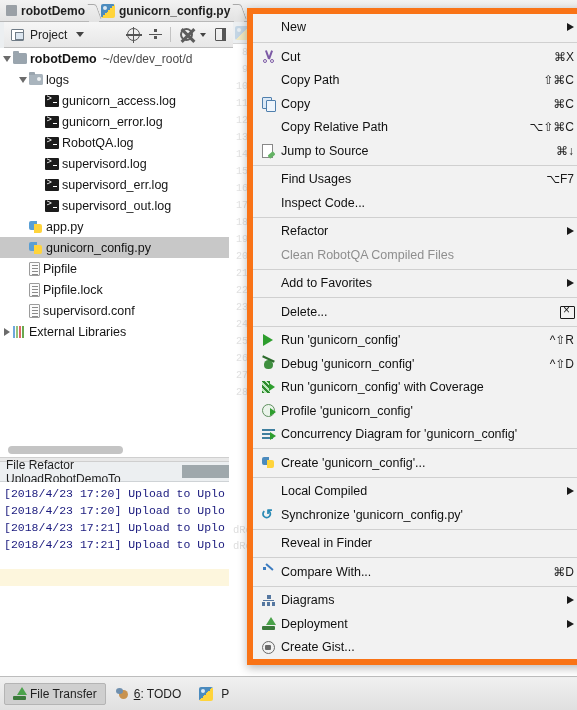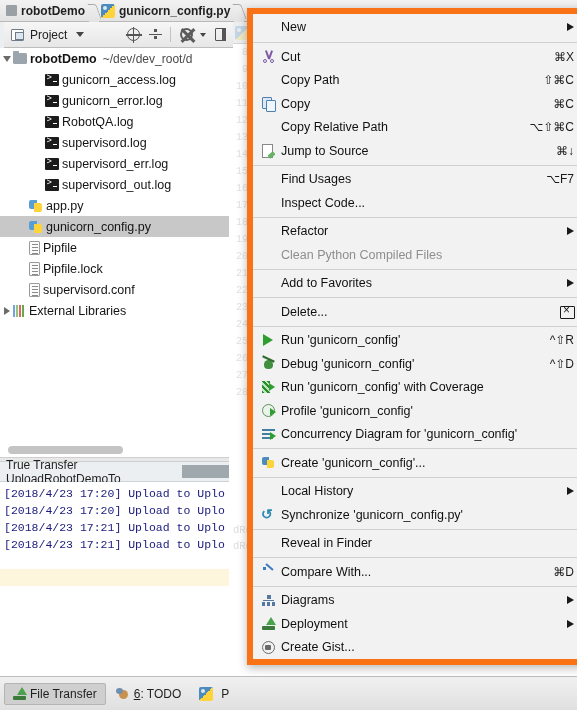--- a/index.html
+++ b/index.html
@@ -336,20 +336,28 @@
       <div class="tree-row">
         <span style="display:inline-block;width:0px"></span>
         <span class="twisty">
           <span class="tw-down"></span>
         </span>
         <span class="icon-folder"></span>
         <span class="row-label bold">robotDemo</span>
         <span class="row-path">~/dev/dev_root/d</span>
       </div>
       <div class="tree-row">
+        <span style="display:inline-block;width:16px"></span>
+        <span class="twisty">
+          <span class="tw-down"></span>
+        </span>
+        <span class="icon-folder light"></span>
+        <span class="row-label">logs</span>
+      </div>
+      <div class="tree-row">
         <span style="display:inline-block;width:32px"></span>
         <span class="twisty"></span>
         <span class="icon-log"></span>
         <span class="row-label">gunicorn_access.log</span>
       </div>
       <div class="tree-row">
         <span style="display:inline-block;width:32px"></span>
         <span class="twisty"></span>
         <span class="icon-log"></span>
         <span class="row-label">gunicorn_error.log</span>
@@ -422,21 +430,21 @@
         <span class="row-label">External Libraries</span>
       </div>
     </div>
 
   <div class="h-scroll">
       <div class="thumb"></div>
     </div>
   <div class="splitter"></div>
 
   <div class="ft-header">
-    <span>True Transfer UploadRobotDemoTo</span>
+    <span>File Refactor UploadRobotDemoTo</span>
       <span class="ft-redact"></span>
   </div>
   <div class="ft-log" id="ft-log">
     <div class="ft-line">[2018/4/23 17:20] Upload to Uplo</div>
       <div class="ft-line">[2018/4/23 17:20] Upload to Uplo</div>
       <div class="ft-line">[2018/4/23 17:21] Upload to Uplo</div>
       <div class="ft-line">[2018/4/23 17:21] Upload to Uplo</div>
       <div class="ft-band"></div>
     <div class="ft-band2"></div>
   </div>
@@ -508,21 +516,21 @@
         <span class="m-lb">Inspect Code...</span>
       </div>
       <div class="m-sep"></div>
       <div class="mi">
         <span class="m-ic"></span>
         <span class="m-lb">Refactor</span>
         <span class="m-ar"></span>
       </div>
       <div class="mi disabled">
         <span class="m-ic"></span>
-        <span class="m-lb">Clean Python Compiled Files</span>
+        <span class="m-lb">Clean RobotQA Compiled Files</span>
       </div>
       <div class="m-sep"></div>
       <div class="mi">
         <span class="m-ic"></span>
         <span class="m-lb">Add to Favorites</span>
         <span class="m-ar"></span>
       </div>
       <div class="m-sep"></div>
       <div class="mi">
         <span class="m-ic"></span>
@@ -570,21 +578,21 @@
       <div class="m-sep"></div>
       <div class="mi">
         <span class="m-ic">
           <span class="mic-pyc"></span>
         </span>
         <span class="m-lb">Create 'gunicorn_config'...</span>
       </div>
       <div class="m-sep"></div>
       <div class="mi">
         <span class="m-ic"></span>
-        <span class="m-lb">Local History</span>
+        <span class="m-lb">Local Compiled</span>
         <span class="m-ar"></span>
       </div>
       <div class="mi">
         <span class="m-ic">
           <span class="mic-sync">↺</span>
         </span>
         <span class="m-lb">Synchronize 'gunicorn_config.py'</span>
       </div>
       <div class="m-sep"></div>
       <div class="mi">

